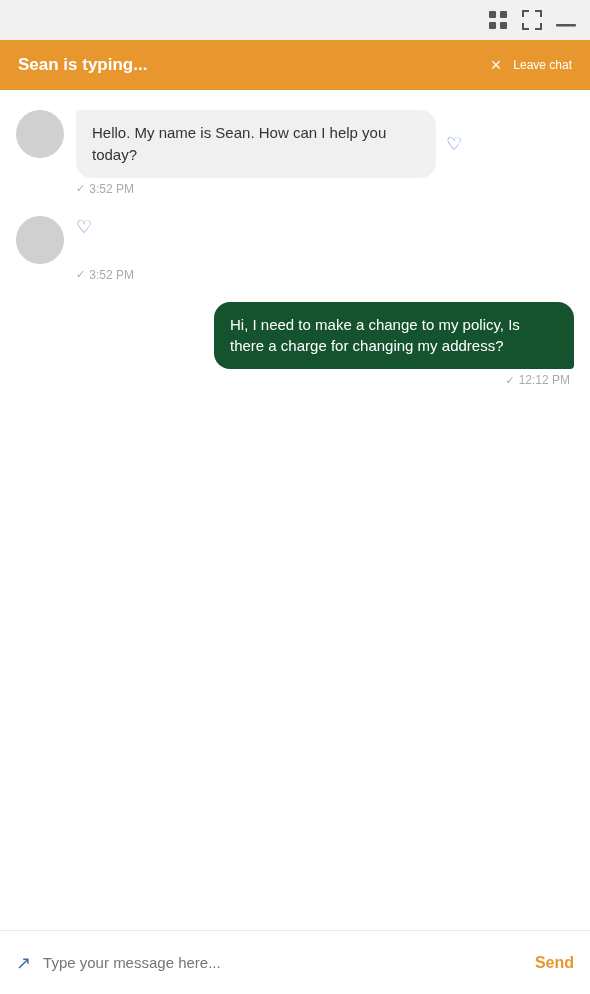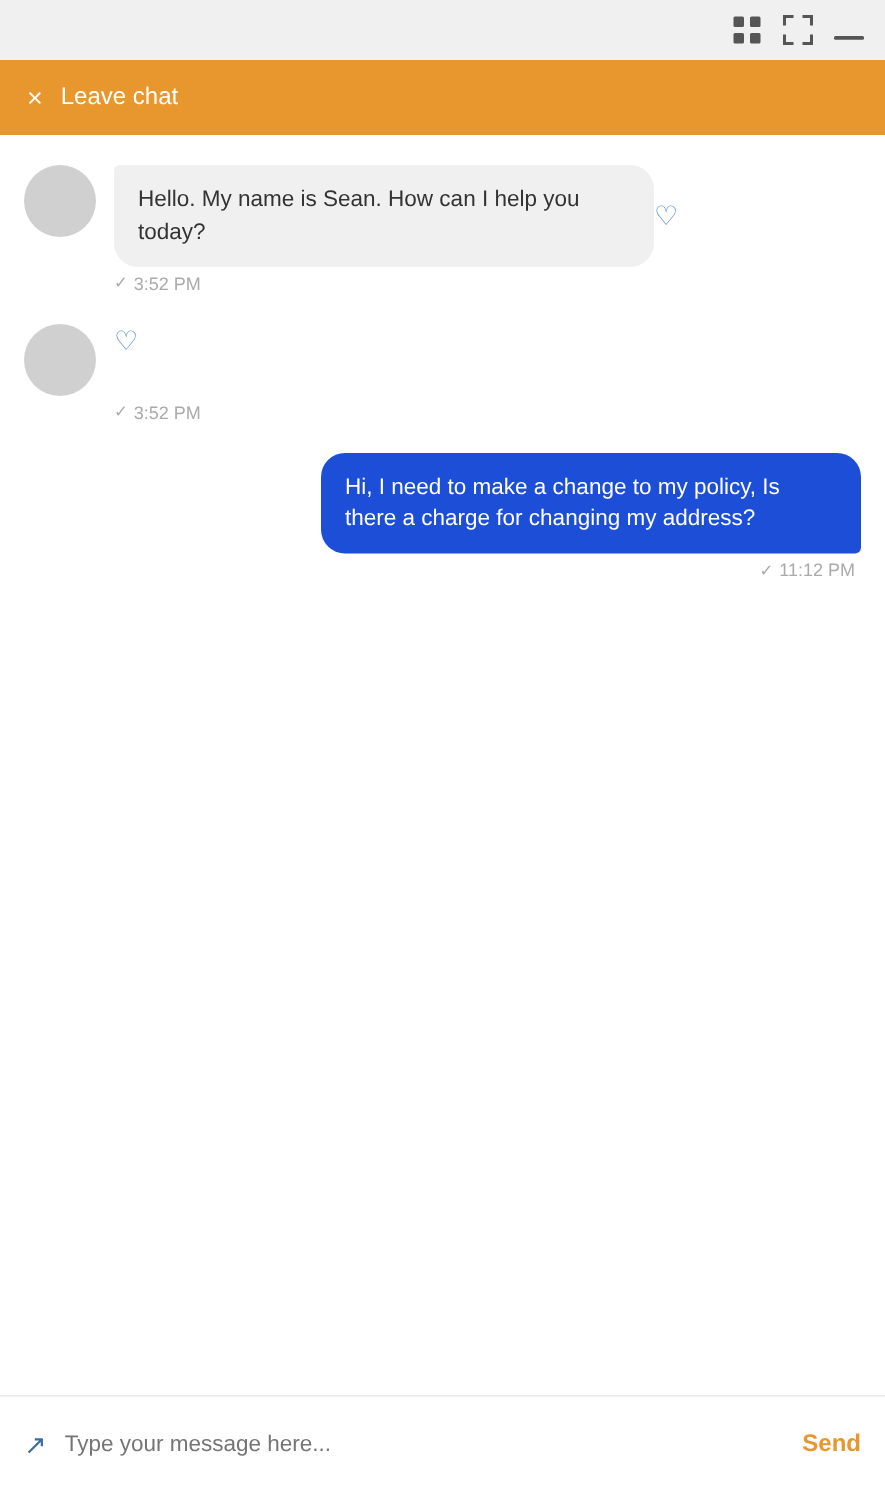--- a/index.html
+++ b/index.html
@@ -54,21 +54,21 @@
       gap: 12px;
     }
     .close-icon-btn {
       color: #fff;
       font-size: 18px;
       cursor: pointer;
       line-height: 1;
     }
     .leave-chat-btn {
       color: #fff;
-      font-size: 16px;
+      font-size: 12px;
       font-weight: 500;
       cursor: pointer;
       text-decoration: none;
     }
 
     
     .chat-area {
       flex: 1;
       background: #fff;
       padding: 20px 16px;
@@ -100,36 +100,37 @@
       width: 48px;
       height: 48px;
       border-radius: 50%;
       background: #d0d0d0;
       flex-shrink: 0;
     }
 
     .bubble-wrap {
       display: flex;
       align-items: center;
+      gap: 10px;
     }
 
     .bubble {
       border-radius: 16px;
       padding: 12px 16px;
       font-size: 15px;
       line-height: 1.45;
       max-width: 360px;
     }
     .bubble.agent-bubble {
       background: #f0f0f0;
       color: #333;
       border-top-left-radius: 4px;
     }
     .bubble.user-bubble {
-      background: #1d4ed8;
+      background: #14532d;
       color: #fff;
       border-bottom-right-radius: 4px;
     }
 
     .heart-icon {
       color: #5b8fcf;
       font-size: 18px;
       cursor: pointer;
     }
 
@@ -205,20 +206,21 @@
     </svg>
   </div>
   <div class="top-bar-icon">
     <svg width="20" height="14" viewBox="0 0 20 14" fill="none">
       <rect x="0" y="11" width="20" height="2.5" rx="1" fill="#555"></rect>
     </svg>
   </div>
 </div>
 
 <div class="chat-header">
+  <span class="chat-header-title">Sean is typing...</span>
   <div class="chat-header-right">
     <span class="close-icon-btn">×</span>
     <span class="leave-chat-btn">Leave chat</span>
   </div>
 </div>
 
 <div class="chat-area">
 
   <div class="message-row agent">
     <div class="message-with-avatar">
@@ -250,21 +252,21 @@
   </div>
 
   <div class="message-row user">
     <div class="bubble-wrap">
       <div class="bubble user-bubble">
         <span>Hi, I need to make a change to my policy, Is there a charge for changing my address?</span>
       </div>
     </div>
     <div class="timestamp" style="margin-left:0; margin-right:4px;">
       <span class="check">✓</span>
-      <span>11:12 PM</span>
+      <span>12:12 PM</span>
     </div>
   </div>
 
 </div>
 
 <div class="chat-input-area">
   <span class="expand-icon">↗</span>
   <input class="message-input" type="text" placeholder="Type your message here..." style="">
   <button class="send-button">Send</button>
 </div>

